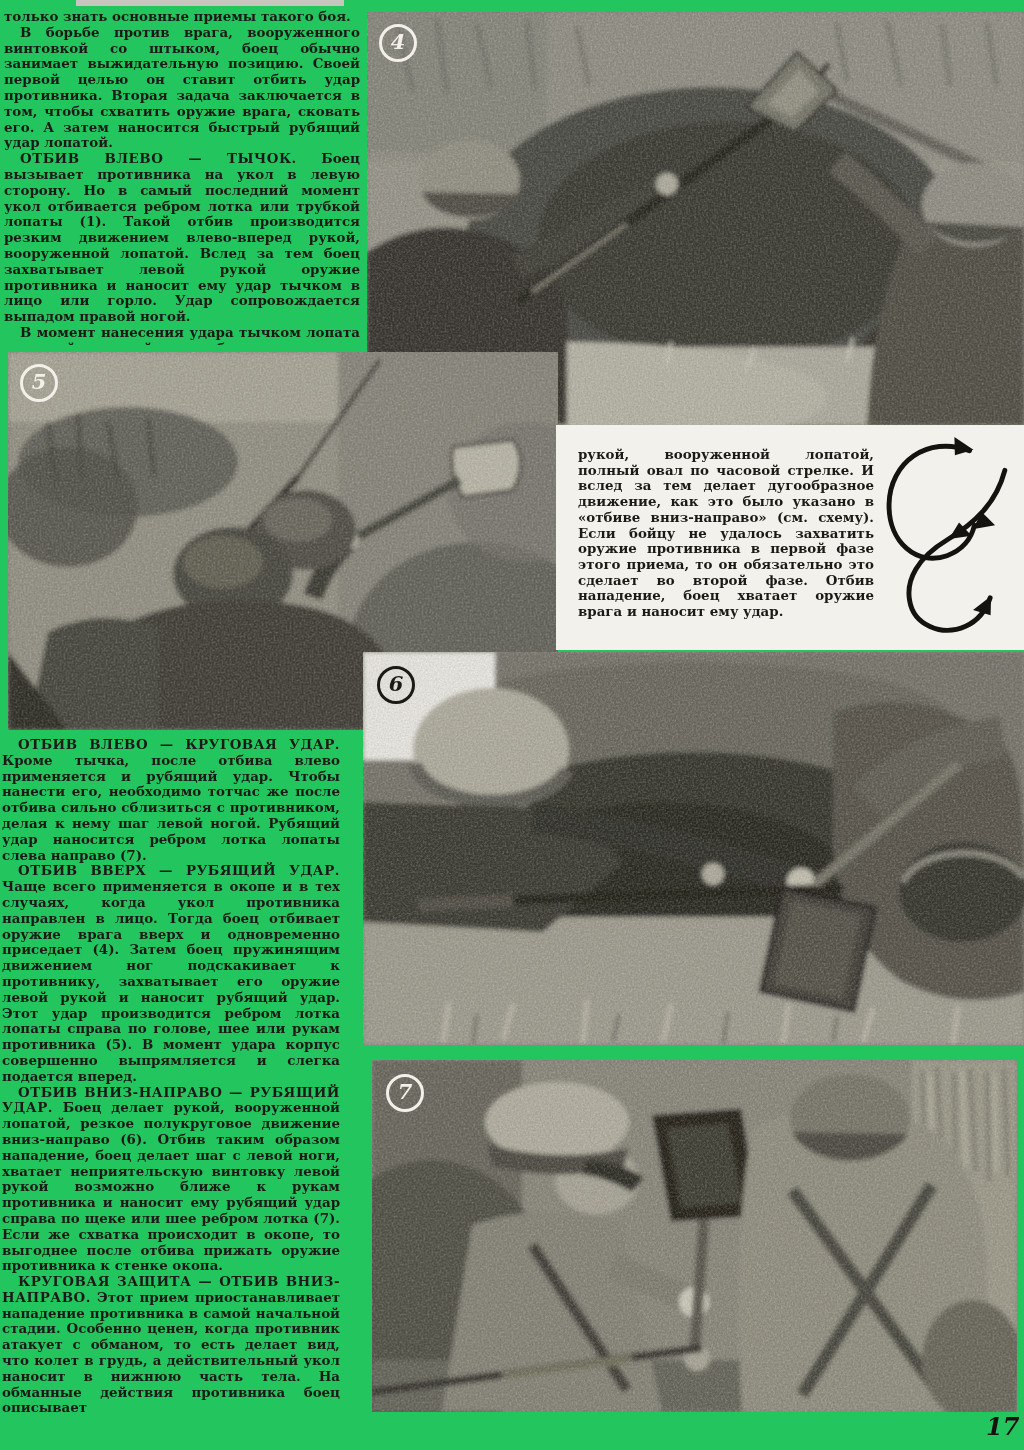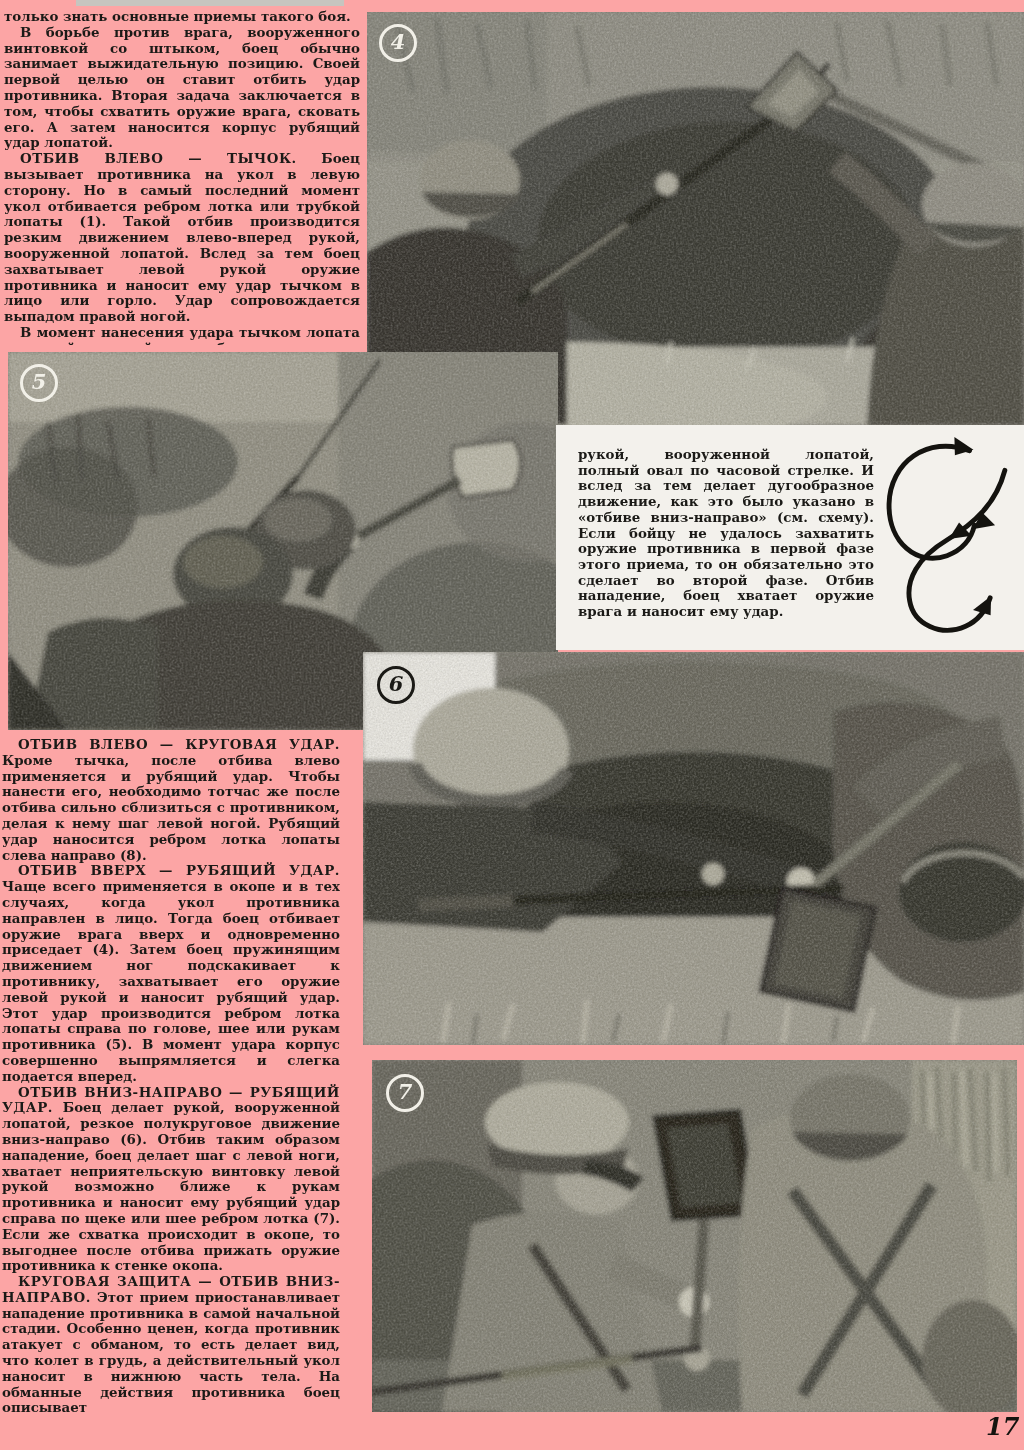--- a/index.html
+++ b/index.html
@@ -1,16 +1,16 @@
 <!DOCTYPE html>
 <html><head>
 <meta charset="utf-8">
 <style>
   html,body{margin:0;padding:0;background:#b7b5b0;}
-  .page{position:relative;width:1024px;height:1450px;background:#fca5a5;overflow:hidden;
+  .page{position:relative;width:1024px;height:1450px;background:#22c55e;overflow:hidden;
         font-family:"DejaVu Serif",serif;color:#1b1a17;}
   .scan-strip{position:absolute;left:76px;top:0;width:268px;height:6px;background:#c6c5bf;}
   
   .col{position:absolute;font-weight:700;font-size:13.4px;line-height:15.8px;
        text-align:justify;overflow:hidden;}
   .col p{margin:0;text-indent:16px;}
   .col p.cont{text-indent:0;}
   .ph{letter-spacing:.5px;}
   .top-col{left:4px;top:9px;width:356px;height:336px;}
   .bottom-col{left:2px;top:737px;width:338px;height:678px;}
@@ -36,21 +36,21 @@
 </style>
 </head>
 <body>
 
 <div class="page">
 
   <div class="scan-strip"></div>
 
   <section class="col top-col">
     <p class="cont"><span>только знать основные приемы такого боя.</span></p>
-    <p><span>В борьбе против врага, вооруженного винтовкой со штыком, боец обычно занимает выжидательную позицию. Своей первой целью он ставит отбить удар противника. Вторая задача заключается в том, чтобы схватить оружие врага, сковать его. А затем наносится корпус рубящий удар лопатой.</span></p>
+    <p><span>В борьбе против врага, вооруженного винтовкой со штыком, боец обычно занимает выжидательную позицию. Своей первой целью он ставит отбить удар противника. Вторая задача заключается в том, чтобы схватить оружие врага, сковать его. А затем наносится быстрый рубящий удар лопатой.</span></p>
     <p><span class="ph">ОТБИВ ВЛЕВО — ТЫЧОК.</span> <span>Боец вызывает противника на укол в левую сторону. Но в самый последний момент укол отбивается ребром лотка или трубкой лопаты (1). Такой отбив производится резким движением влево-вперед рукой, вооруженной лопатой. Вслед за тем боец захватывает левой рукой оружие противника и наносит ему удар тычком в лицо или горло. Удар сопровождается выпадом правой ногой.</span></p>
     <p><span>В момент нанесения удара тычком лопата вогнутой стороной лотка обращена</span></p>
   </section>
 
   <figure class="photo" id="photo4" style="margin:0">
     <svg viewBox="0 0 657 413" preserveAspectRatio="none">
       <defs>
         <filter id="b4">
             <feGaussianBlur stdDeviation="2.2"></feGaussianBlur>
           </filter>
@@ -199,21 +199,21 @@
           <rect x="420" y="255" width="70" height="85" fill="#5a584e"></rect>
         </g>
       </g>
       <rect width="661" height="393" class="grain" filter="url(#n6)"></rect>
       <rect width="661" height="393" class="grainw" filter="url(#w6)"></rect>
     </svg>
     <span class="plabel dark" style="left:14px;top:14px">6</span>
   </figure>
 
   <section class="col bottom-col">
-    <p><span class="ph">ОТБИВ ВЛЕВО — КРУГОВАЯ УДАР.</span> <span>Кроме тычка, после отбива влево применяется и рубящий удар. Чтобы нанести его, необходимо тотчас же после отбива сильно сблизиться с противником, делая к нему шаг левой ногой. Рубящий удар наносится ребром лотка лопаты слева направо (8).</span></p>
+    <p><span class="ph">ОТБИВ ВЛЕВО — КРУГОВАЯ УДАР.</span> <span>Кроме тычка, после отбива влево применяется и рубящий удар. Чтобы нанести его, необходимо тотчас же после отбива сильно сблизиться с противником, делая к нему шаг левой ногой. Рубящий удар наносится ребром лотка лопаты слева направо (7).</span></p>
     <p><span class="ph">ОТБИВ ВВЕРХ — РУБЯЩИЙ УДАР.</span> <span>Чаще всего применяется в окопе и в тех случаях, когда укол противника направлен в лицо. Тогда боец отбивает оружие врага вверх и одновременно приседает (4). Затем боец пружинящим движением ног подскакивает к противнику, захватывает его оружие левой рукой и наносит рубящий удар. Этот удар производится ребром лотка лопаты справа по голове, шее или рукам противника (5). В момент удара корпус совершенно выпрямляется и слегка подается вперед.</span></p>
     <p><span class="ph">ОТБИВ ВНИЗ-НАПРАВО — РУБЯЩИЙ УДАР.</span> <span>Боец делает рукой, вооруженной лопатой, резкое полукруговое движение вниз-направо (6). Отбив таким образом нападение, боец делает шаг с левой ноги, хватает неприятельскую винтовку левой рукой возможно ближе к рукам противника и наносит ему рубящий удар справа по щеке или шее ребром лотка (7). Если же схватка происходит в окопе, то выгоднее после отбива прижать оружие противника к стенке окопа.</span></p>
     <p><span class="ph">КРУГОВАЯ ЗАЩИТА — ОТБИВ ВНИЗ-НАПРАВО.</span> <span>Этот прием приостанавливает нападение противника в самой начальной стадии. Особенно ценен, когда противник атакует с обманом, то есть делает вид, что колет в грудь, а действительный укол наносит в нижнюю часть тела. На обманные действия противника боец описывает</span></p>
   </section>
 
   <figure class="photo" id="photo7" style="margin:0">
     <svg viewBox="0 0 645 352" preserveAspectRatio="none">
       <defs>
         <filter id="b7">
             <feGaussianBlur stdDeviation="2.2"></feGaussianBlur>

